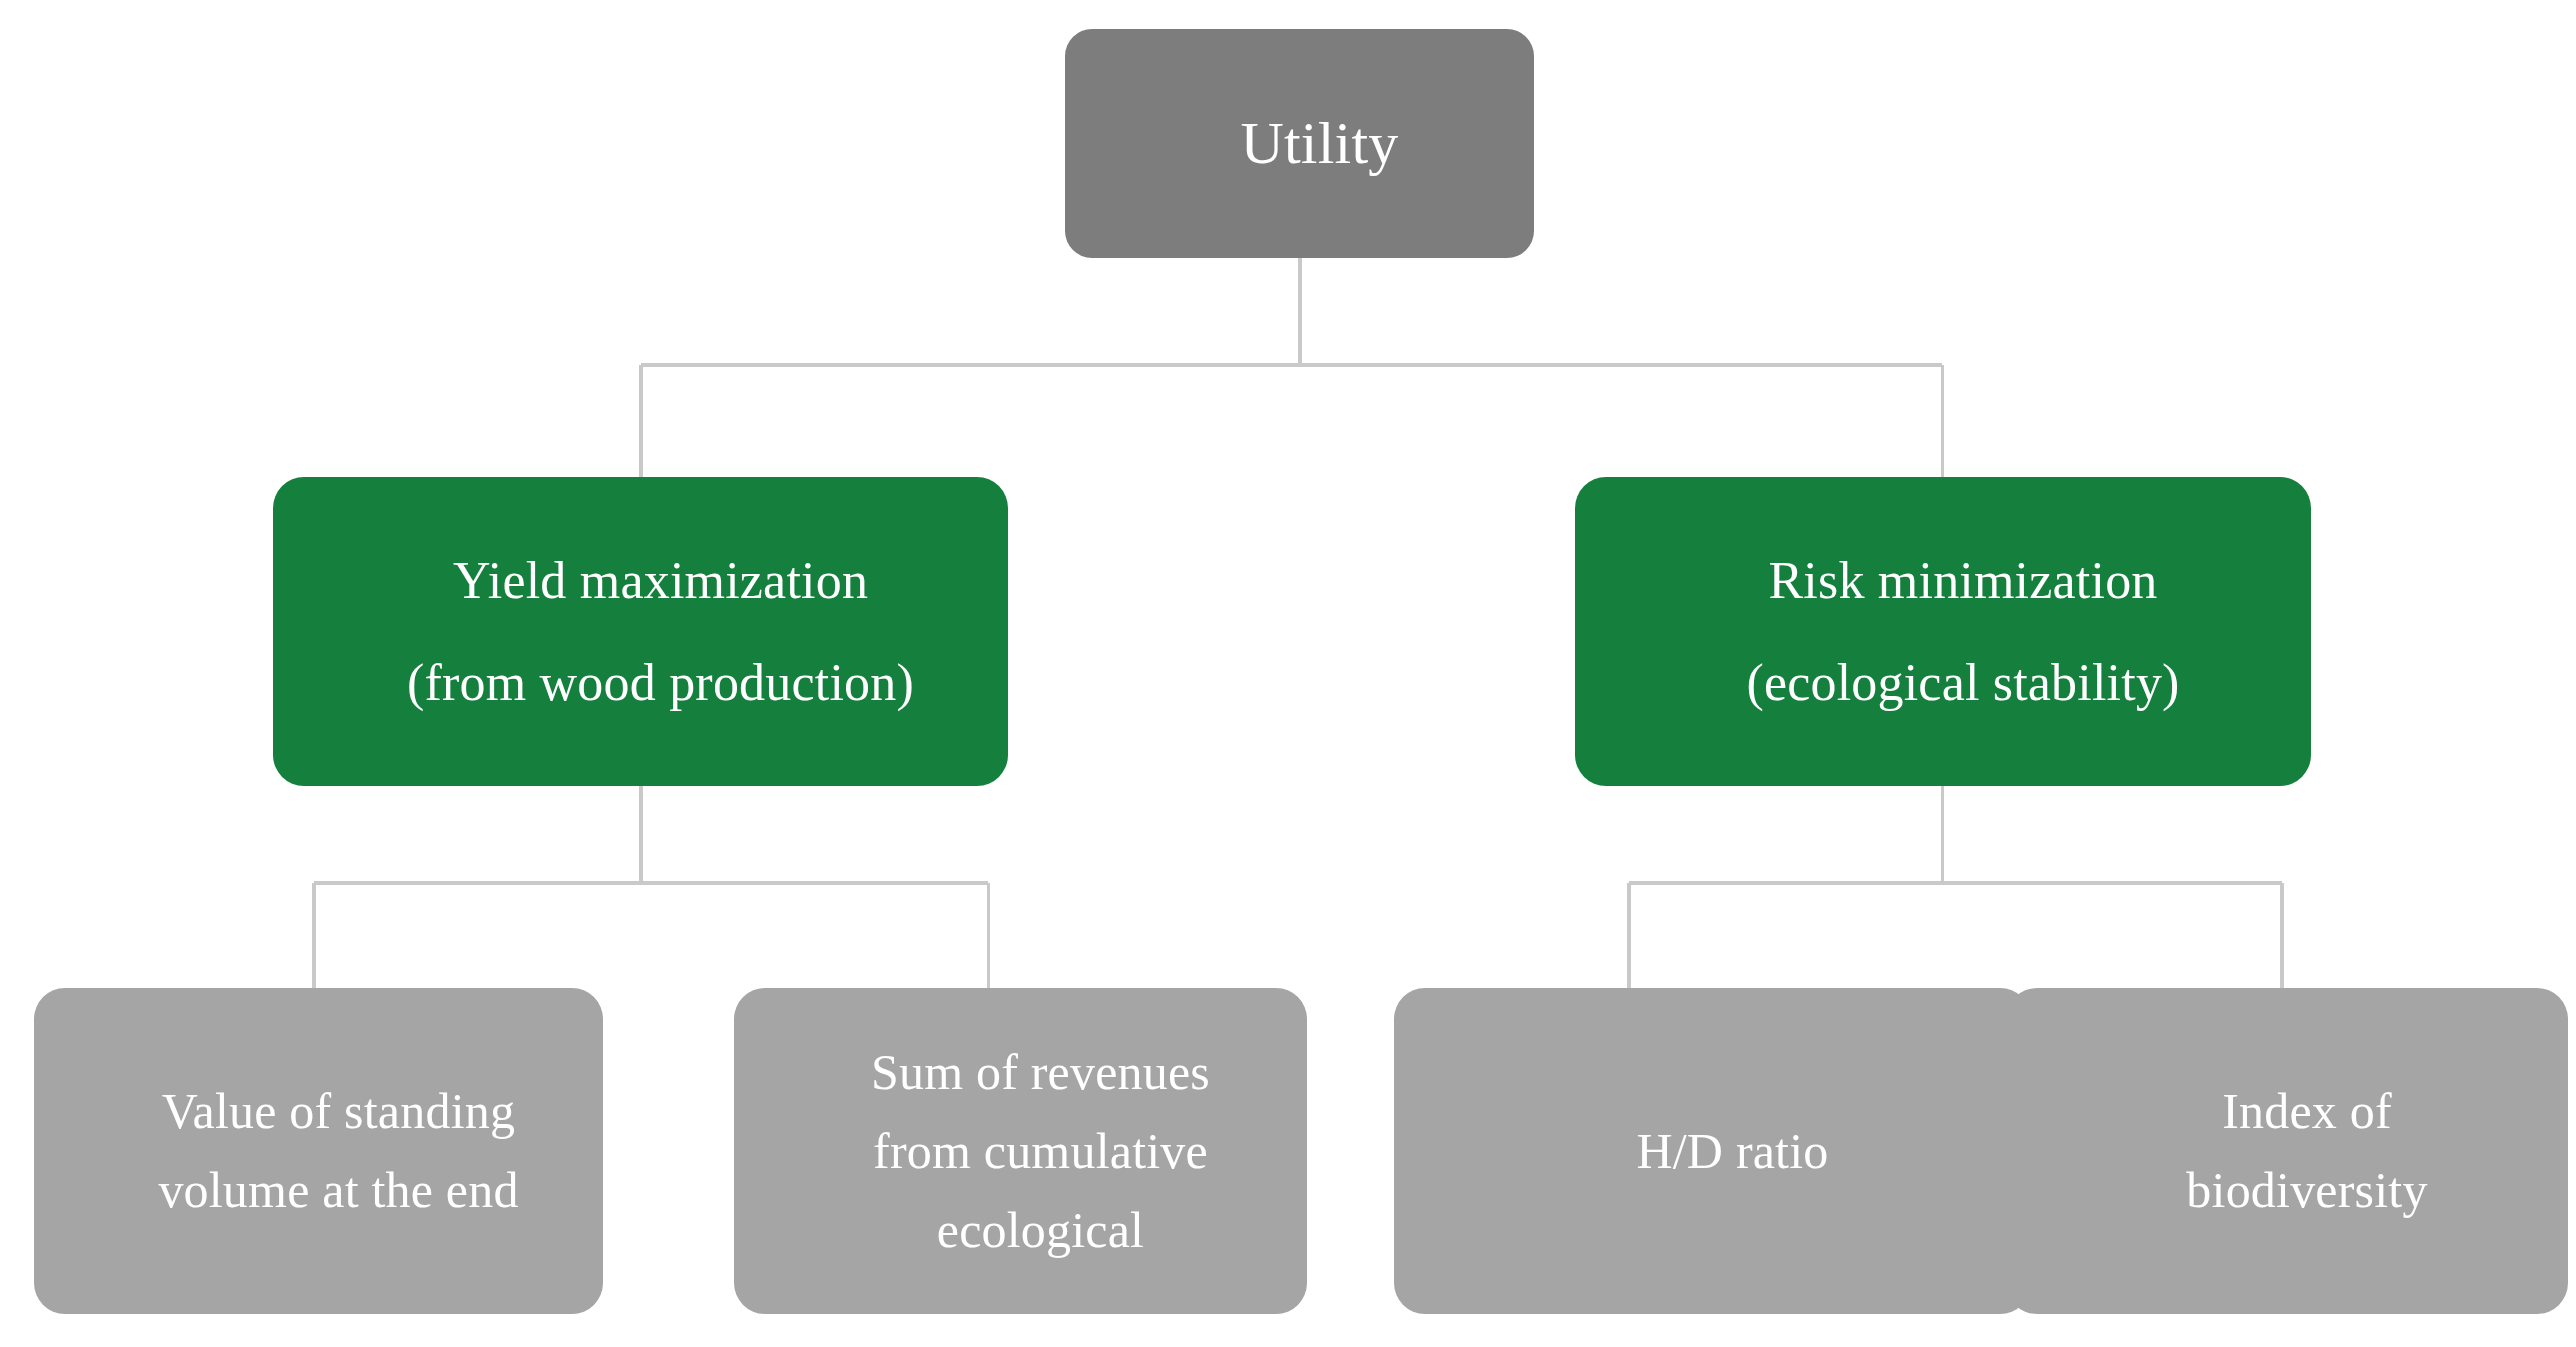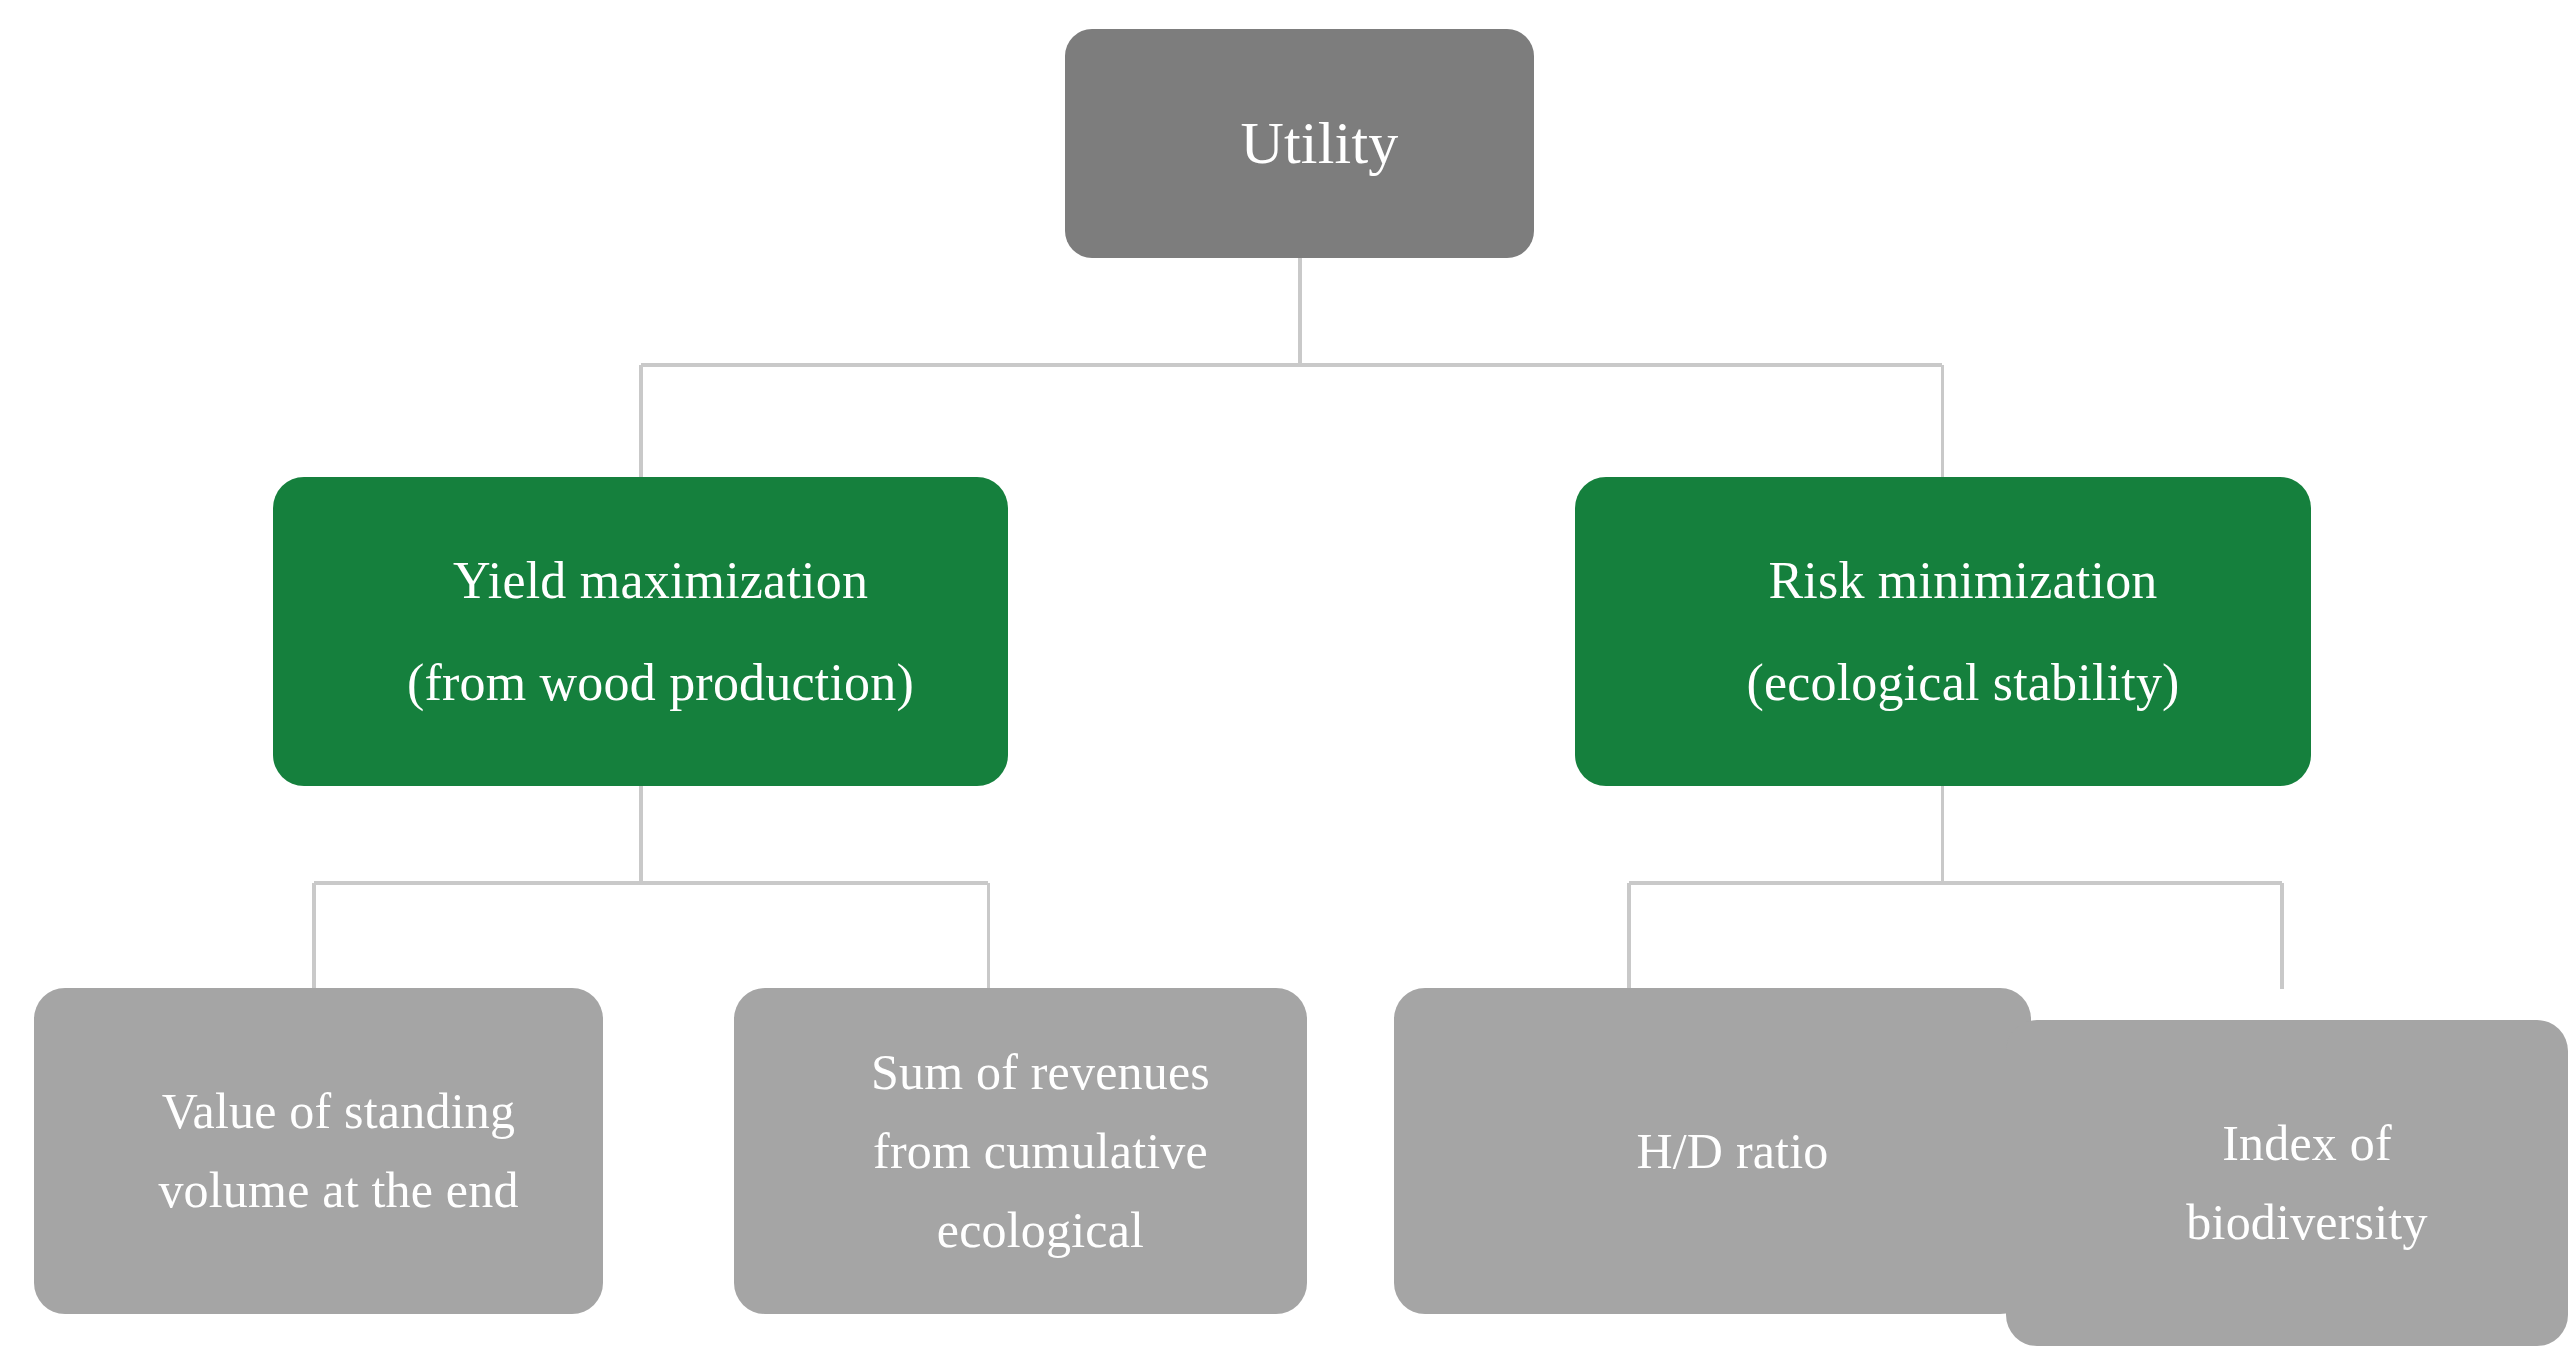--- a/index.html
+++ b/index.html
@@ -74,21 +74,21 @@
   .node--criterion {
     top: 988px;
     height: 326px;
     background: #a5a5a5;
     font-size: 50px;
     line-height: 1.58;
   }
   .node--criterion.leaf-1 { left: 34px;   width: 569px; }
   .node--criterion.leaf-2 { left: 734px;  width: 573px; }
   .node--criterion.leaf-3 { left: 1354px; width: 637px; margin-left: 40px; }
-  .node--criterion.leaf-4 { left: 2006px; width: 562px; margin-top: 32px; }
+  .node--criterion.leaf-4 { left: 2006px; width: 562px; }
 </style>
 </head>
 <body>
 
 <div id="diagram-root">
 
   <svg id="connector-layer" viewBox="0 0 2854 1493" width="2576" height="1348" xmlns="http://www.w3.org/2000/svg" aria-hidden="true">
     <g stroke="#c9c9c9" stroke-width="4" fill="none" shape-rendering="crispEdges">
 
       <path d="M1440,286 L1440,404"></path>

